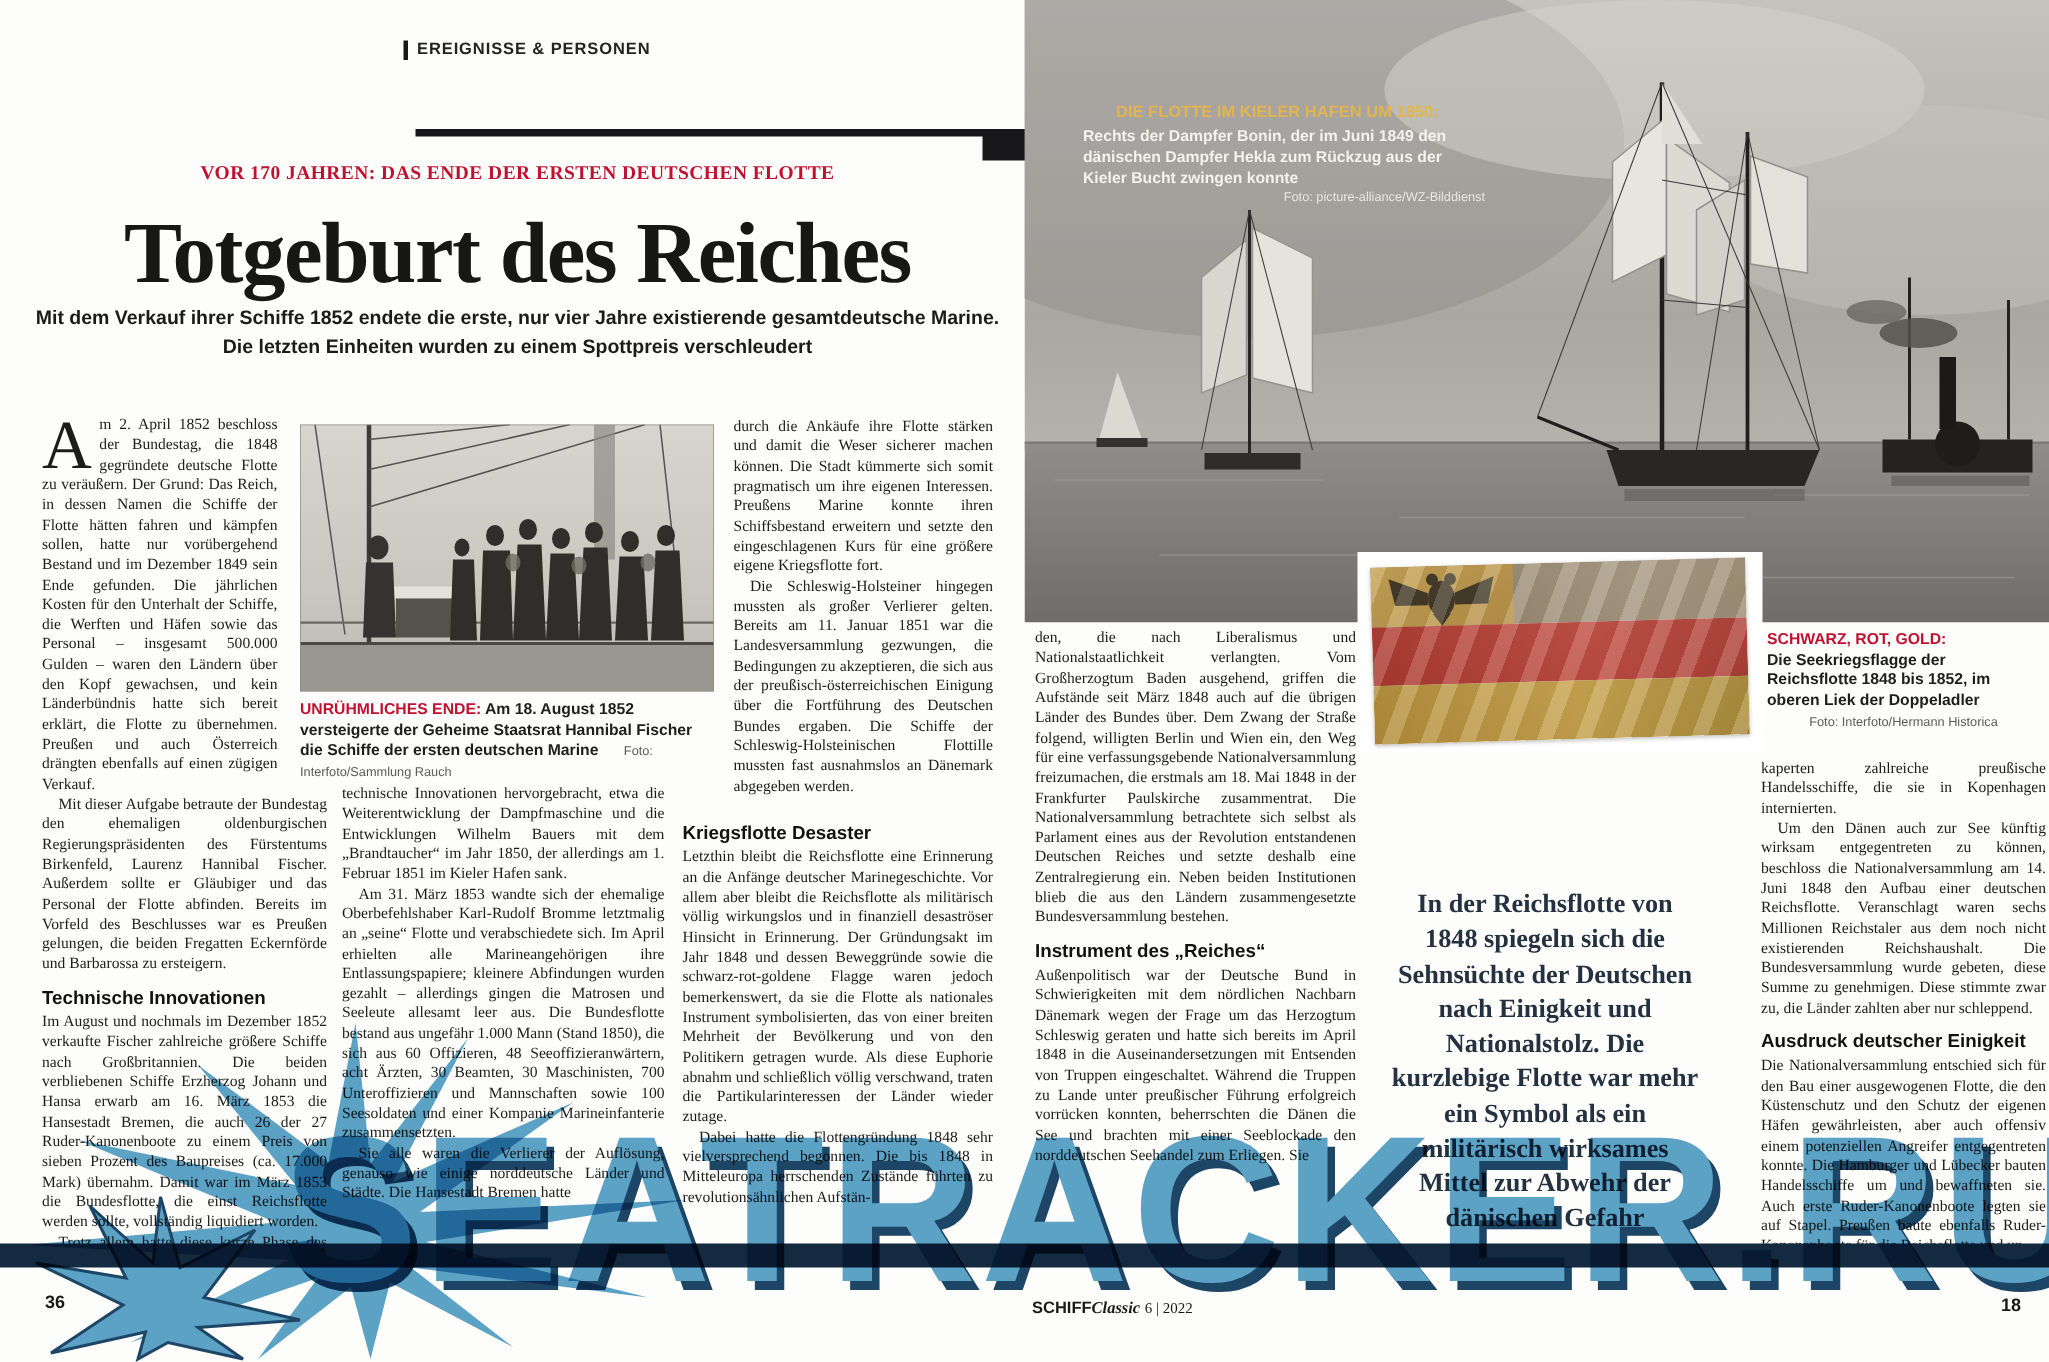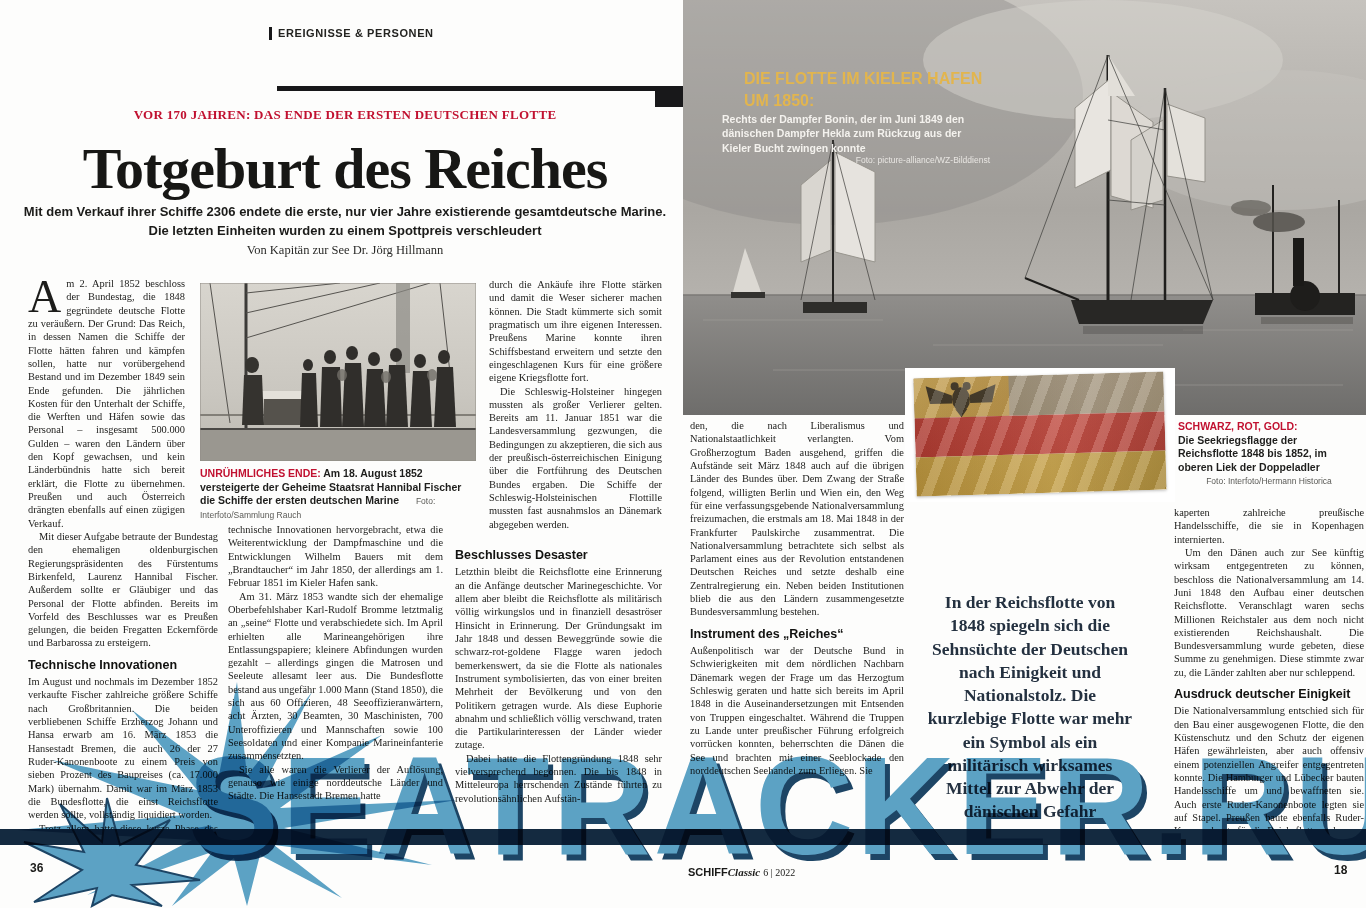--- a/index.html
+++ b/index.html
@@ -17,21 +17,21 @@
   .par.ind{text-indent:11px;}
   .subhead{font:700 12.5px/1.15 "Liberation Sans",sans-serif;color:#121210;margin:8px 0 3px 0;}
   .dropcap{float:left;font:400 46px/36px "Liberation Serif",serif;color:#1c1c1a;padding:2px 5px 0 0;}
   .notch-r{float:right;width:33px;height:246px;}
   .notch-l{float:left;width:34px;height:270px;}
   
   .cap{font:700 10.5px/1.3 "Liberation Sans",sans-serif;color:#1e1e1c;}
   .cap .cap-label{color:#c11130;}
   .cap .credit{font:400 8.5px/1.2 "Liberation Sans",sans-serif;color:#5a5a56;margin-left:14px;}
   .photo-cap{font:700 10.5px/1.35 "Liberation Sans",sans-serif;color:#f4f2ee;}
-  .photo-cap .cap-title{color:#e2b54e;font-size:16px;display:block;margin-bottom:1px;padding-left:22px;}
+  .photo-cap .cap-title{color:#e2b54e;font-size:11px;display:block;margin-bottom:1px;padding-left:22px;}
   .photo-cap .credit{display:block;font:400 8.5px/1.4 "Liberation Sans",sans-serif;color:#e8e6e2;text-align:right;margin-top:0;}
   .flag-cap{font:700 10.5px/1.3 "Liberation Sans",sans-serif;color:#1e1e1c;}
   .flag-cap .cap-label{color:#c11130;display:block;}
   .flag-cap .credit{display:block;font:400 8.5px/1.5 "Liberation Sans",sans-serif;color:#5a5a56;text-align:center;}
   
   .pullquote{font:700 17.5px/1.33 "Liberation Serif",serif;color:#243140;text-align:center;}
   
   .rule{background:#18181a;}
   
   .pagenum{font:700 12px/1 "Liberation Sans",sans-serif;color:#1a1a18;}
@@ -64,24 +64,23 @@
 
   <div class="abs rule" style="left:269px;top:27px;width:3px;height:13px;"></div>
   <div class="abs section-header" style="left:278px;top:28px;">EREIGNISSE &amp; PERSONEN</div>
 
   <div class="abs rule" style="left:277px;top:86px;width:406px;height:5px;"></div>
   <div class="abs rule" style="left:655px;top:86px;width:58px;height:21px;"></div>
 
   <div class="abs kicker" style="left:28px;top:107px;width:634px;font-family:Liberation Serif, serif;">VOR 170 JAHREN: DAS ENDE DER ERSTEN DEUTSCHEN FLOTTE</div>
   <div class="abs headline" style="left:28px;top:140px;width:634px;">Totgeburt des Reiches</div>
   <div class="abs deck" style="left:20px;top:203px;width:650px;">
-    <span>Mit dem Verkauf ihrer Schiffe 2306 endete die erste, nur vier Jahre existierende gesamtdeutsche Marine.</span><br>
+    <span>Mit dem Verkauf ihrer Schiffe 1852 endete die erste, nur vier Jahre existierende gesamtdeutsche Marine.</span><br>
     <span>Die letzten Einheiten wurden zu einem Spottpreis verschleudert</span>
   </div>
-  <div class="abs byline" style="left:28px;top:243px;width:634px;">Von Kapitän zur See Dr. Jörg Hillmann</div>
 
   <div class="col" style="left:28px;top:277px;width:190px;">
     <div class="notch-r"></div>
     <p class="par"><span class="dropcap">A</span><span>m 2. April 1852 beschloss der Bundestag, die 1848 gegründete deutsche Flotte zu veräußern. Der Grund: Das Reich, in dessen Namen die Schiffe der Flotte hätten fahren und kämpfen sollen, hatte nur vorübergehend Bestand und im Dezember 1849 sein Ende gefunden. Die jährlichen Kosten für den Unterhalt der Schiffe, die Werften und Häfen sowie das Personal – insgesamt 500.000 Gulden – waren den Ländern über den Kopf gewachsen, und kein Länderbündnis hatte sich bereit erklärt, die Flotte zu übernehmen. Preußen und auch Österreich drängten ebenfalls auf einen zügigen Verkauf.</span></p>
     <p class="par ind">Mit dieser Aufgabe betraute der Bundestag den ehemaligen oldenburgischen Regierungspräsidenten des Fürstentums Birkenfeld, Laurenz Hannibal Fischer. Außerdem sollte er Gläubiger und das Personal der Flotte abfinden. Bereits im Vorfeld des Beschlusses war es Preußen gelungen, die beiden Fregatten Eckernförde und Barbarossa zu ersteigern.</p>
     <h3 class="subhead">Technische Innovationen</h3>
     <p class="par">Im August und nochmals im Dezember 1852 verkaufte Fischer zahlreiche größere Schiffe nach Großbritannien. Die beiden verbliebenen Schiffe Erzherzog Johann und Hansa erwarb am 16. März 1853 die Hansestadt Bremen, die auch 26 der 27 Ruder-Kanonenboote zu einem Preis von sieben Prozent des Baupreises (ca. 17.000 Mark) übernahm. Damit war im März 1853 die Bundesflotte, die einst Reichsflotte werden sollte, vollständig liquidiert worden.</p>
     <p class="par ind">Trotz allem hatte diese kurze Phase des Bestehens einer deutschen Flotte zahlreiche</p>
   </div>
 
@@ -147,21 +146,21 @@
   <div class="col" style="left:228px;top:523px;width:215px;">
     <p class="par">technische Innovationen hervorgebracht, etwa die Weiterentwicklung der Dampfmaschine und die Entwicklungen Wilhelm Bauers mit dem „Brandtaucher“ im Jahr 1850, der allerdings am 1. Februar 1851 im Kieler Hafen sank.</p>
     <p class="par ind">Am 31. März 1853 wandte sich der ehemalige Oberbefehlshaber Karl-Rudolf Bromme letztmalig an „seine“ Flotte und verabschiedete sich. Im April erhielten alle Marineangehörigen ihre Entlassungspapiere; kleinere Abfindungen wurden gezahlt – allerdings gingen die Matrosen und Seeleute allesamt leer aus. Die Bundesflotte bestand aus ungefähr 1.000 Mann (Stand 1850), die sich aus 60 Offizieren, 48 Seeoffizieranwärtern, acht Ärzten, 30 Beamten, 30 Maschinisten, 700 Unteroffizieren und Mannschaften sowie 100 Seesoldaten und einer Kompanie Marineinfanterie zusammensetzten.</p>
     <p class="par ind">Sie alle waren die Verlierer der Auflösung, genauso wie einige norddeutsche Länder und Städte. Die Hansestadt Bremen hatte</p>
   </div>
 
   <div class="col" style="left:455px;top:278px;width:207px;">
     <div class="notch-l"></div>
     <p class="par">durch die Ankäufe ihre Flotte stärken und damit die Weser sicherer machen können. Die Stadt kümmerte sich somit pragmatisch um ihre eigenen Interessen. Preußens Marine konnte ihren Schiffsbestand erweitern und setzte den eingeschlagenen Kurs für eine größere eigene Kriegsflotte fort.</p>
     <p class="par ind">Die Schleswig-Holsteiner hingegen mussten als großer Verlierer gelten. Bereits am 11. Januar 1851 war die Landesversammlung gezwungen, die Bedingungen zu akzeptieren, die sich aus der preußisch-österreichischen Einigung über die Fortführung des Deutschen Bundes ergaben. Die Schiffe der Schleswig-Holsteinischen Flottille mussten fast ausnahmslos an Dänemark abgegeben werden.</p>
-    <h3 class="subhead" style="clear:left;">Beschlusses Desaster</h3>
+    <h3 class="subhead" style="clear:left;">Kriegsflotte Desaster</h3>
     <p class="par">Letzthin bleibt die Reichsflotte eine Erinnerung an die Anfänge deutscher Marinegeschichte. Vor allem aber bleibt die Reichsflotte als militärisch völlig wirkungslos und in finanziell desaströser Hinsicht in Erinnerung. Der Gründungsakt im Jahr 1848 und dessen Beweggründe sowie die schwarz-rot-goldene Flagge waren jedoch bemerkenswert, da sie die Flotte als nationales Instrument symbolisierten, das von einer breiten Mehrheit der Bevölkerung und von den Politikern getragen wurde. Als diese Euphorie abnahm und schließlich völlig verschwand, traten die Partikularinteressen der Länder wieder zutage.</p>
     <p class="par ind">Dabei hatte die Flottengründung 1848 sehr vielversprechend begonnen. Die bis 1848 in Mitteleuropa herrschenden Zustände führten zu revolutionsähnlichen Aufstän-</p>
   </div>
 
   <div class="abs" style="left:683px;top:0;width:683px;height:415px;">
     <svg width="683" height="415" viewBox="0 0 683 415">
       <defs>
         <linearGradient id="sky" x1="0" y1="0" x2="0" y2="1">
           <stop offset="0" stop-color="#c6c3be"></stop>
             <stop offset=".7" stop-color="#aaa7a2"></stop>

